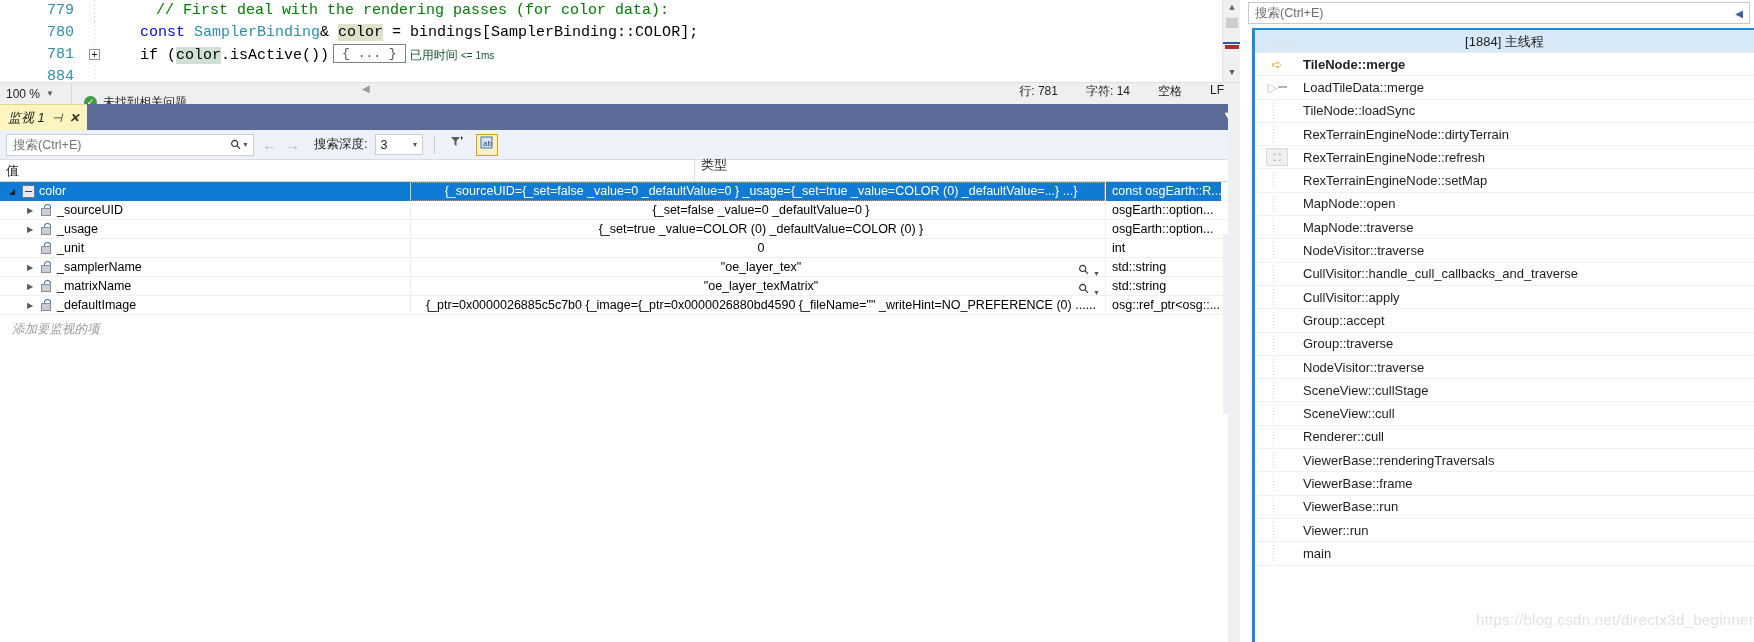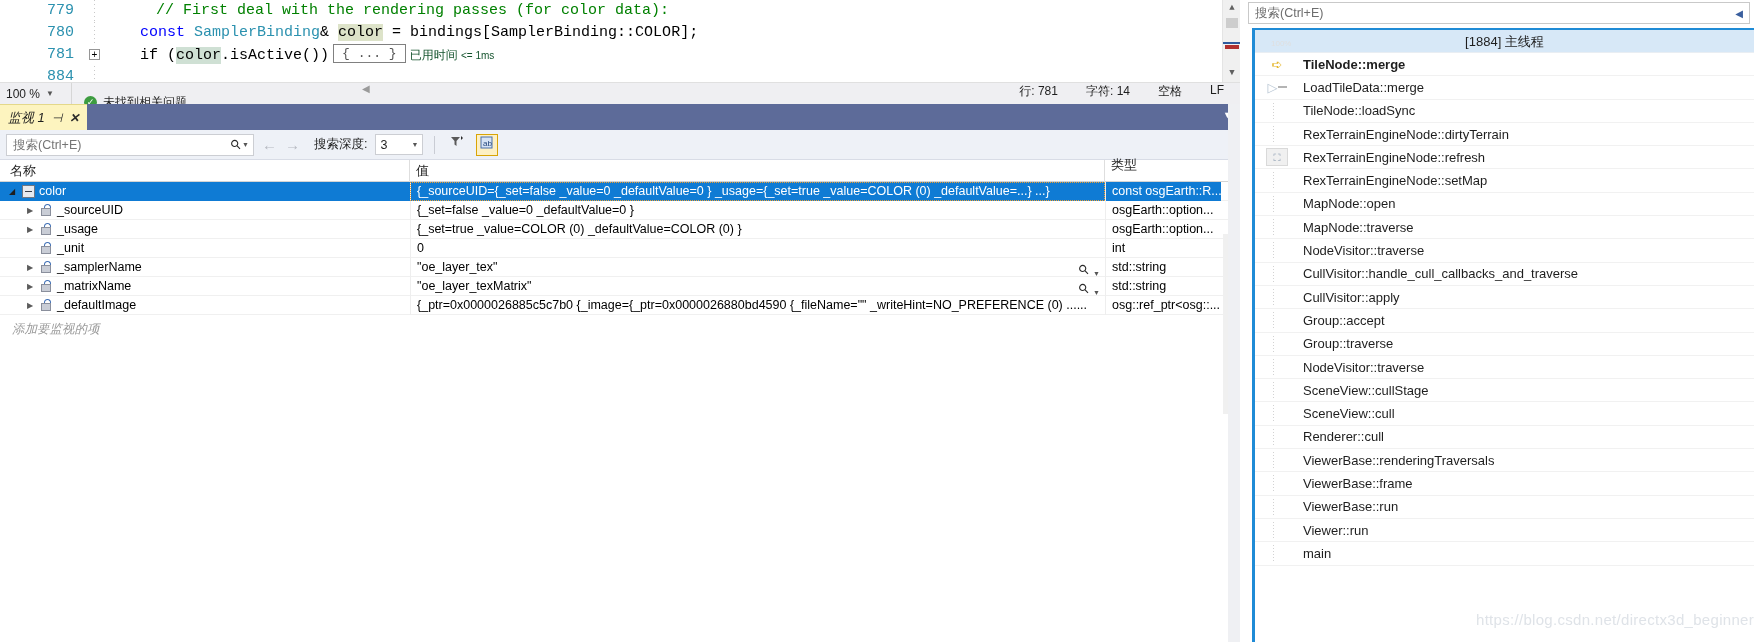--- a/index.html
+++ b/index.html
@@ -133,21 +133,21 @@
   .col-value { width:695px; padding-left:6px; border-right:1px solid #dedede; height:22px; line-height:22px;}
   .col-type { width:116px; padding-left:6px; height:34px; line-height:22px;}
 
   .grid-row { display:flex; height:19px; font-size:12.5px; border-bottom:1px solid #f0f0f0; align-items:center; }
   .grid-row.sel .cell-name, .grid-row.sel .cell-value, .grid-row.sel .cell-type {
     background:#0f7bd4; color:#fff;
   }
   .grid-row.sel .cell-value { outline:1px dotted #f0a030; outline-offset:-1px; }
   .cell-name { width:410px; height:19px; display:flex; align-items:center; gap:4px; padding-left:6px; overflow:hidden; }
   .cell-value { width:695px; height:19px; line-height:19px; padding-left:6px; overflow:hidden; white-space:nowrap;
-    border-left:1px solid #eee; position:relative; }
+    border-left:1px solid #eee; position:relative;text-align:center; }
   .cell-type { width:116px; height:19px; line-height:19px; padding-left:6px; overflow:hidden; white-space:nowrap;
     border-left:1px solid #eee; }
   .expander { width:12px; text-align:center; color:#5b5b5b; font-size:8px; }
   .expander.open { color:#1e1e1e; font-size:8px; }
   .lockicon {
     width:13px; height:13px; position:relative; display:inline-block; flex:0 0 13px;
   }
   .lockicon .body { position:absolute; left:1px; top:4px; width:10px; height:8px; background:#c9cdd6; border:1px solid #8a8f9c; }
   .lockicon .shack { position:absolute; left:4px; top:0px; width:7px; height:6px; border:1.5px solid #3f6fb5; border-bottom:none; border-radius:4px 4px 0 0; }
   .boxicon {
@@ -307,21 +307,20 @@
       </span>
       <span class="tb-btn on">
         <svg width="16" height="16" viewBox="0 0 16 16">
             <rect x="2" y="2" width="11" height="11" fill="#d6e3f5" stroke="#4a6ea9"></rect>
             <text x="4" y="11" font-size="8" fill="#22447a" font-family="Liberation Sans">ab</text>
           </svg>
       </span>
     </div>
 
     <div id="grid-header">
-      <div class="col-name">名称</div>
       <div class="col-value">值</div>
       <div class="col-type">类型</div>
     </div>
 
     <div id="grid-body">
         <div class="grid-row sel">
           <div class="cell-name" style="padding-left: 6px;">
             <span class="expander open">◢</span>
             <span class="boxicon"></span>
             <span>color</span>

